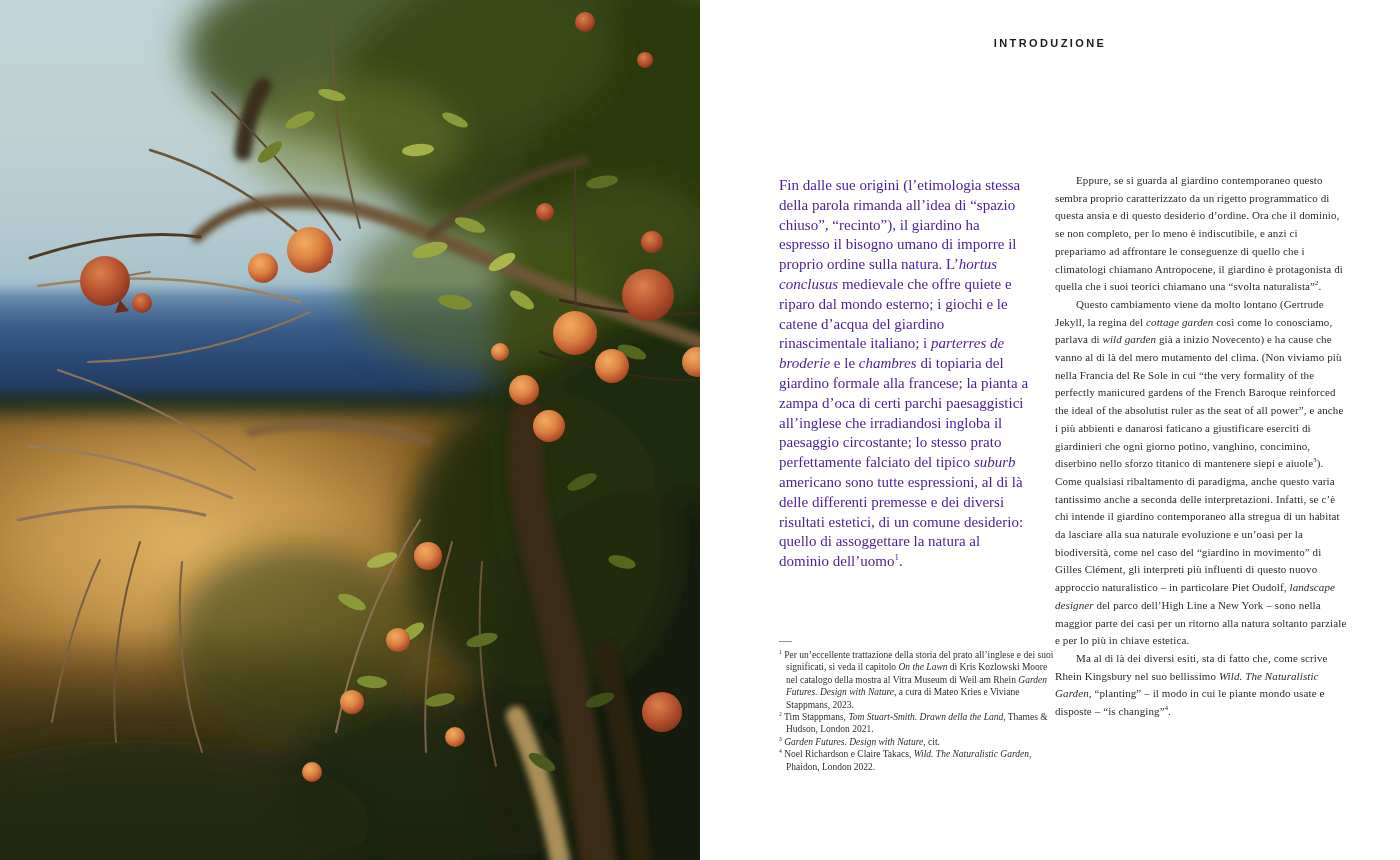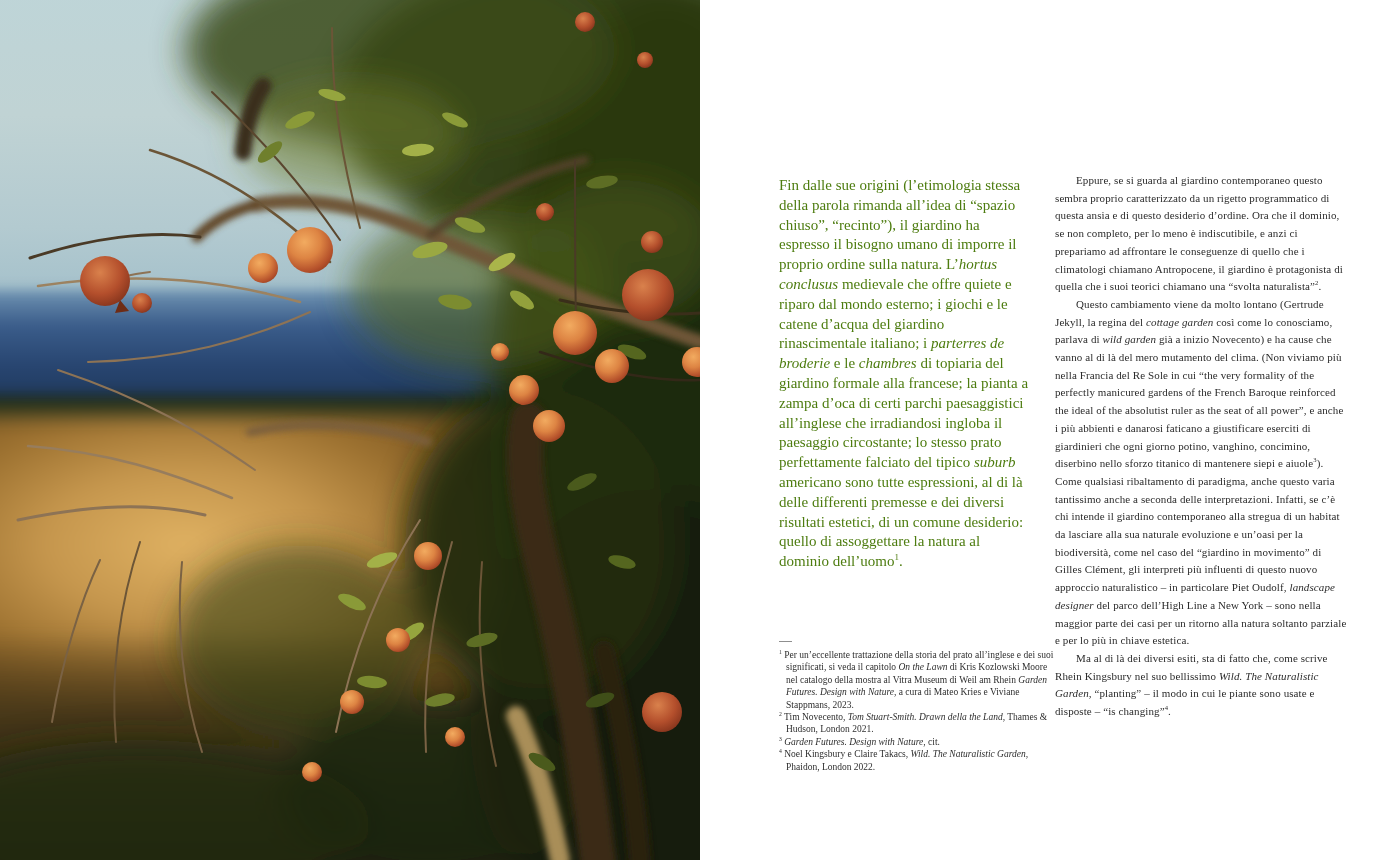--- a/index.html
+++ b/index.html
@@ -21,21 +21,21 @@
     background:linear-gradient(180deg,rgba(70,55,26,0) 0%,#463719 35%,#2b2210 70%,#1b1508 100%);}
   .ph-art{position:absolute;left:0;top:0;}
 
   
   .page-right{position:absolute;left:700px;top:0;width:700px;height:860px;background:#ffffff;}
   .page-header{position:absolute;left:0;right:0;top:37px;text-align:center;
     font-family:"Liberation Sans",sans-serif;font-size:11px;font-weight:700;
     letter-spacing:2.4px;color:#1d1d1d;}
   .col{position:absolute;text-align:left;}
   .col p{margin:0;}
-  .col-left{left:79px;top:176px;width:254px;font-size:15px;line-height:19.8px;color:#4d7c0f;}
+  .col-left{left:79px;top:176px;width:254px;font-size:15px;line-height:19.8px;color:#4c1d95;}
   .col-right{left:355px;top:172px;width:292px;font-size:11px;line-height:17.7px;letter-spacing:.1px;color:#2b2b2b;}
   .col-right p{text-indent:21px;}
   .footnotes{position:absolute;left:79px;top:641px;width:278px;font-size:9.5px;line-height:12.4px;color:#2e2e2e;}
   .fn-rule{width:13px;border-top:1px solid #8f8f8f;margin:0 0 7px 0;}
   .footnotes p{margin:0;padding-left:7px;text-indent:-7px;}
   .it{font-style:italic;}
   sup{vertical-align:super;font-size:.6em;line-height:0;}
 </style>
 </head>
 <body>
@@ -163,34 +163,35 @@
         <circle cx="398" cy="640" r="12" fill="url(#fruitG)"></circle>
         <circle cx="352" cy="702" r="12" fill="url(#fruitG)"></circle>
         <circle cx="455" cy="737" r="10" fill="url(#fruitG)"></circle>
         <circle cx="312" cy="772" r="10" fill="url(#fruitG)"></circle>
         <circle cx="662" cy="712" r="20" fill="url(#fruitR)"></circle>
       </g>
     </svg>
   </div>
 
   <div class="page-right">
+    <div class="page-header">INTRODUZIONE</div>
 
     <div class="col col-left">
         <p><span>Fin dalle sue origini (l’etimologia stessa della parola rimanda all’idea di “spazio chiuso”, “recinto”), il giardino ha espresso il bisogno umano di imporre il proprio ordine sulla natura. L’</span><span class="it">hortus conclusus</span><span> medievale che offre quiete e riparo dal mondo esterno; i giochi e le catene d’acqua del giardino rinascimentale italiano; i </span><span class="it">parterres de broderie</span><span> e le </span><span class="it">chambres</span><span> di topiaria del giardino formale alla francese; la pianta a zampa d’oca di certi parchi paesaggistici all’inglese che irradiandosi ingloba il paesaggio circostante; lo stesso prato perfettamente falciato del tipico </span><span class="it">suburb</span><span> americano sono tutte espressioni, al di là delle differenti premesse e dei diversi risultati estetici, di un comune desiderio: quello di assoggettare la natura al dominio dell’uomo</span><sup>1</sup><span>.</span></p>
       </div>
 
     <div class="col col-right">
         <p><span>Eppure, se si guarda al giardino contemporaneo questo sembra proprio caratterizzato da un rigetto programmatico di questa ansia e di questo desiderio d’ordine. Ora che il dominio, se non completo, per lo meno è indiscutibile, e anzi ci prepariamo ad affrontare le conseguenze di quello che i climatologi chiamano Antropocene, il giardino è protagonista di quella che i suoi teorici chiamano una “svolta naturalista”</span><sup>2</sup><span>.</span></p>
         <p><span>Questo cambiamento viene da molto lontano (Gertrude Jekyll, la regina del </span><span class="it">cottage garden</span><span> così come lo conosciamo, parlava di </span><span class="it">wild garden</span><span> già a inizio Novecento) e ha cause che vanno al di là del mero mutamento del clima. (Non viviamo più nella Francia del Re Sole in cui “the very formality of the perfectly manicured gardens of the French Baroque reinforced the ideal of the absolutist ruler as the seat of all power”, e anche i più abbienti e danarosi faticano a giustificare eserciti di giardinieri che ogni giorno potino, vanghino, concimino, diserbino nello sforzo titanico di mantenere siepi e aiuole</span><sup>3</sup><span>). Come qualsiasi ribaltamento di paradigma, anche questo varia tantissimo anche a seconda delle interpretazioni. Infatti, se c’è chi intende il giardino contemporaneo alla stregua di un habitat da lasciare alla sua naturale evoluzione e un’oasi per la biodiversità, come nel caso del “giardino in movimento” di Gilles Clément, gli interpreti più influenti di questo nuovo approccio naturalistico – in particolare Piet Oudolf, </span><span class="it">landscape designer</span><span> del parco dell’High Line a New York – sono nella maggior parte dei casi per un ritorno alla natura soltanto parziale e per lo più in chiave estetica.</span></p>
-        <p><span>Ma al di là dei diversi esiti, sta di fatto che, come scrive Rhein Kingsbury nel suo bellissimo </span><span class="it">Wild. The Naturalistic Garden</span><span>, “planting” – il modo in cui le piante sono usate e disposte – “is changing”</span><sup>4</sup><span>.</span></p>
+        <p><span>Ma al di là dei diversi esiti, sta di fatto che, come scrive Rhein Kingsbury nel suo bellissimo </span><span class="it">Wild. The Naturalistic Garden</span><span>, “planting” – il modo in cui le piante mondo usate e disposte – “is changing”</span><sup>4</sup><span>.</span></p>
       </div>
 
     <div class="footnotes">
       <div class="fn-rule"></div>
       <div>
           <p><sup>1</sup><span> Per un’eccellente trattazione della storia del prato all’inglese e dei suoi significati, si veda il capitolo </span><span class="it">On the Lawn</span><span> di Kris Kozlowski Moore nel catalogo della mostra al Vitra Museum di Weil am Rhein </span><span class="it">Garden Futures. Design with Nature</span><span>, a cura di Mateo Kries e Viviane Stappmans, 2023.</span></p>
-          <p><sup>2</sup><span> Tim Novecento, </span><span class="it">Tom Stuart-Smith. Drawn della the Land</span><span>, Thames &amp; Hudson, London 2021.</span></p>
+          <p><sup>2</sup><span> Tim Stappmans, </span><span class="it">Tom Stuart-Smith. Drawn della the Land</span><span>, Thames &amp; Hudson, London 2021.</span></p>
           <p><sup>3</sup><span> </span><span class="it">Garden Futures. Design with Nature</span><span>, cit.</span></p>
-          <p><sup>4</sup><span> Noel Kingsbury e Claire Takacs, </span><span class="it">Wild. The Naturalistic Garden</span><span>, Phaidon, London 2022.</span></p>
+          <p><sup>4</sup><span> Noel Richardson e Claire Takacs, </span><span class="it">Wild. The Naturalistic Garden</span><span>, Phaidon, London 2022.</span></p>
         </div>
     </div>
   </div>
 </div>
 
 </body></html>

